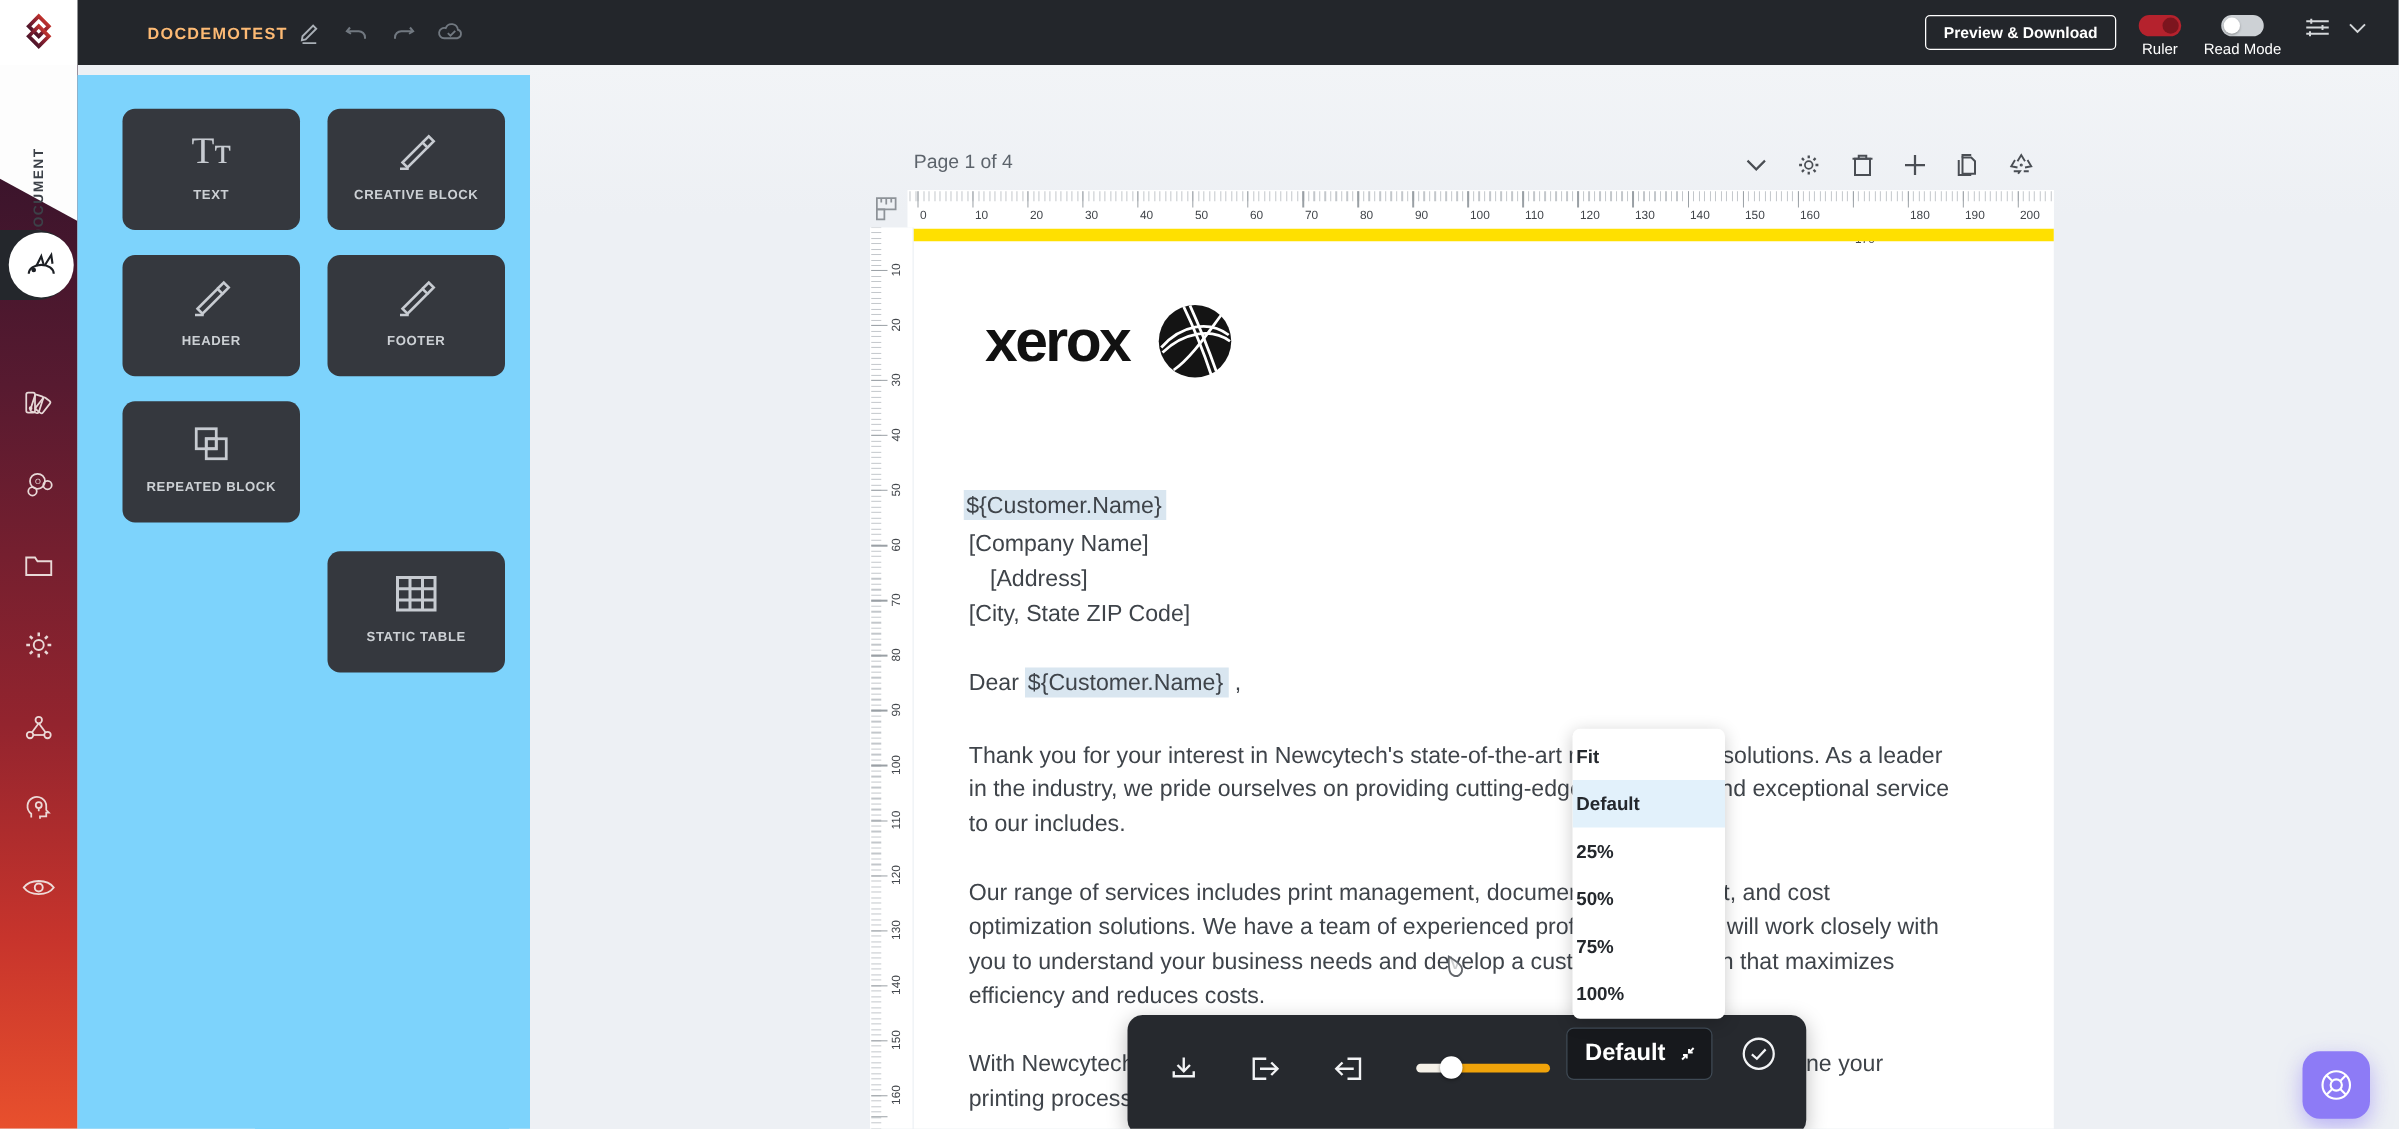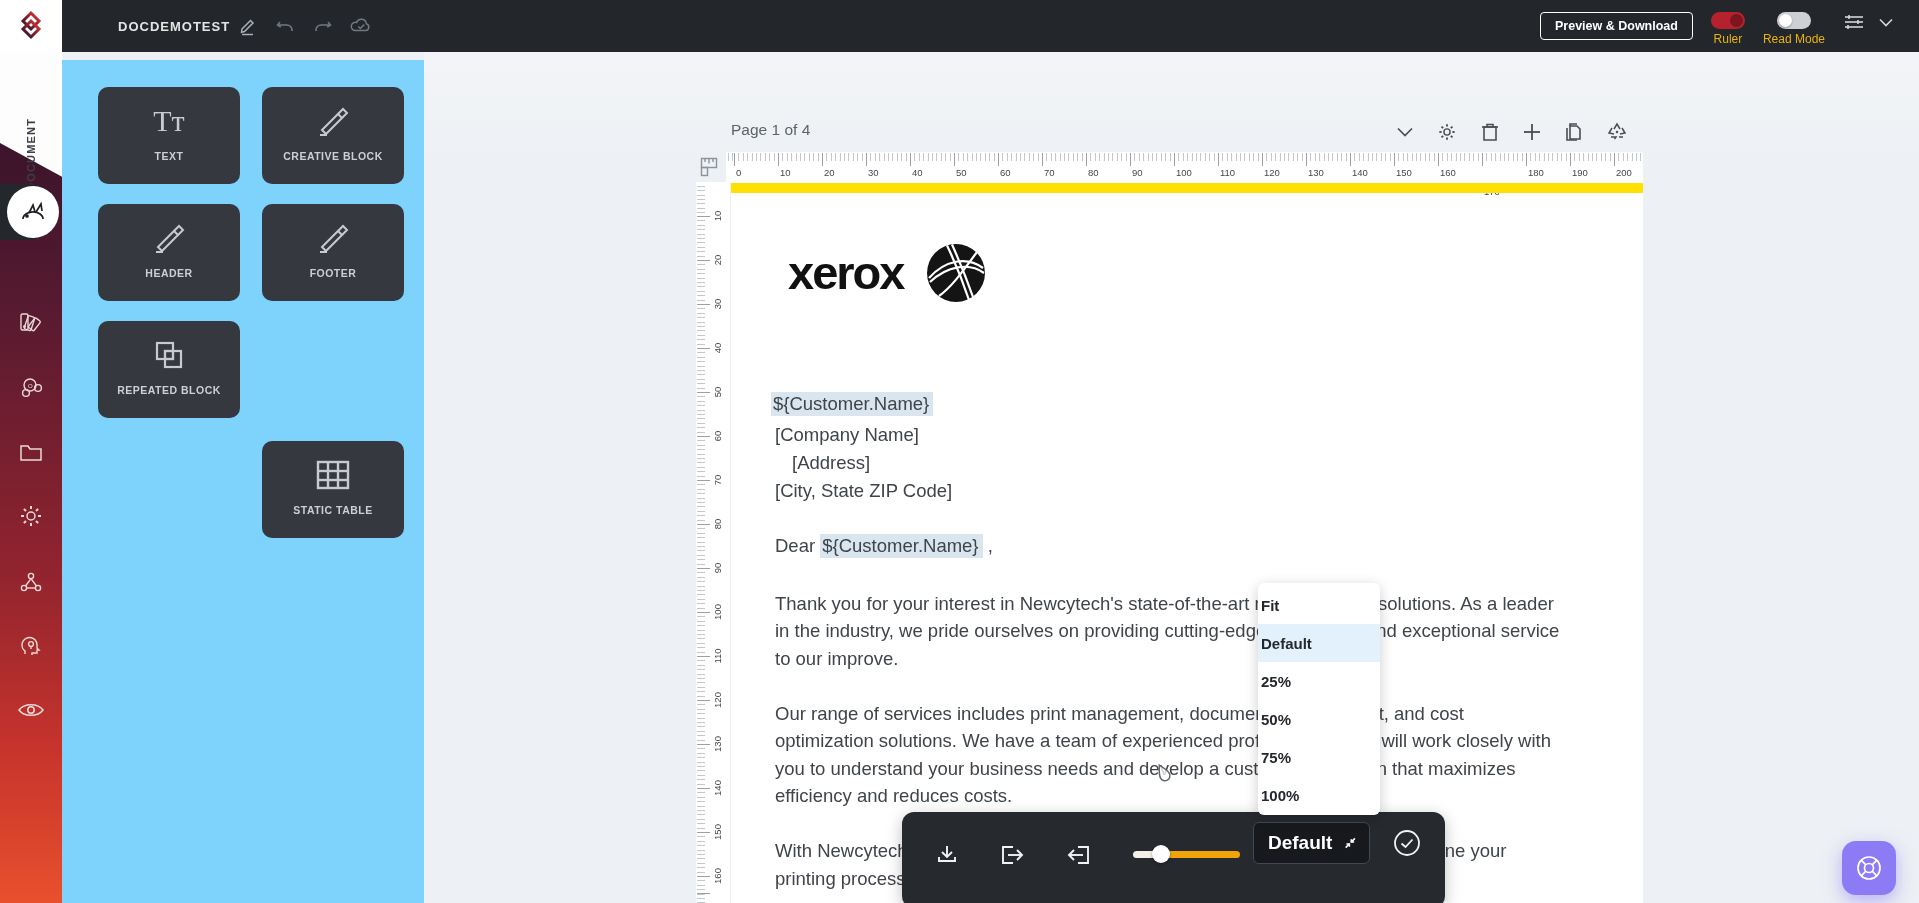--- a/index.html
+++ b/index.html
@@ -3,32 +3,32 @@
 <meta charset="utf-8">
 <style>
   * { margin:0; padding:0; box-sizing:border-box; }
   html,body { width:1919px; height:903px; }
   body { font-family:"Liberation Sans", sans-serif; position:relative; overflow:hidden; background:#edf0f4; }
   #app { position:absolute; inset:0; width:1919px; height:903px; overflow:hidden; }
 
   
   .topbar { position:absolute; left:0; top:0; width:1919px; height:52px; background:#23262b; }
   .logo-box { position:absolute; left:0; top:0; width:62px; height:52px; background:#fff; display:flex; align-items:center; justify-content:center; }
-  .doc-title { position:absolute; left:118px; top:0; height:52px; display:flex; align-items:center; color:#e5e5e5; font-size:13px; font-weight:700; letter-spacing:1px; }
+  .doc-title { position:absolute; left:118px; top:0; height:52px; display:flex; align-items:center; color:#fdba74; font-size:13px; font-weight:700; letter-spacing:1px; }
   .tb-icons { position:absolute; left:236px; top:0; height:52px; display:flex; align-items:center; gap:16px; }
   .tb-icon { width:22px; height:22px; display:flex; align-items:center; justify-content:center; }
   .topbar-right { position:absolute; right:22px; top:0; height:52px; display:flex; align-items:center; gap:18px; }
   .preview-btn { border:1.5px solid #fff; border-radius:4px; color:#fff; font-size:12.5px; font-weight:600; padding:6px 14px; background:transparent; cursor:pointer; white-space:nowrap; }
   .toggle-wrap { display:flex; flex-direction:column; align-items:center; gap:3px; margin-top:6px; }
   .pill { width:34px; height:17px; border-radius:9px; position:relative; }
   .pill-on { background:#b5222d; }
   .pill-on .knob { position:absolute; right:2px; top:2px; width:13px; height:13px; border-radius:50%; background:#7c151e; }
   .pill-off { background:#cdd1d5; }
   .pill-off .knob { position:absolute; left:2px; top:2px; width:13px; height:13px; border-radius:50%; background:#fff; box-shadow:0 1px 2px rgba(0,0,0,.3); }
-  .toggle-label { color:#eab308; font-size:12px; white-space:nowrap; }
+  .toggle-label { color:#ffffff; font-size:12px; white-space:nowrap; }
 
   
   .rail { position:absolute; left:0; top:52px; width:62px; height:851px;
           background:linear-gradient(180deg,#2c1129 0%,#571a30 30%,#93242e 62%,#c7342c 82%,#e8502d 100%); }
   .rail-wedge { position:absolute; left:0; top:0; width:62px; height:130px; background:#fdfdfd;
                 clip-path:polygon(0 0,100% 0,100% 96%,0 70%); }
   .rail-section-label { position:absolute; left:0; top:62px; width:62px; height:80px; display:flex; align-items:center; justify-content:center;
                         writing-mode:vertical-rl; transform:rotate(180deg); color:#3c4148; font-size:11px; font-weight:600; letter-spacing:1.2px; }
   .rail-notch { position:absolute; left:0; top:132px; width:58px; height:56px; background:#24272c; border-radius:0 28px 28px 0; }
   .rail-active-circle { position:absolute; left:7px; top:134px; width:52px; height:52px; border-radius:50%; background:#fff; display:flex; align-items:center; justify-content:center; }
@@ -456,21 +456,21 @@
   </div>
   <div class="letter-line" style="left:775px;top:424px">[Company Name]</div>
   <div class="letter-line" style="left:792px;top:452px">[Address]</div>
   <div class="letter-line" style="left:775px;top:480px">[City, State ZIP Code]</div>
   <div class="letter-line" style="left:775px;top:535px">
     <span>Dear </span><span class="hl">${Customer.Name}</span><span> ,</span>
   </div>
 
   <div class="letter-line" style="left:775px;top:593px">Thank you for your interest in Newcytech's state-of-the-art managed print solutions. As a leader</div>
   <div class="letter-line" style="left:775px;top:620px">in the industry, we pride ourselves on providing cutting-edge technology and exceptional service</div>
-  <div class="letter-line" style="left:775px;top:648px">to our improve.</div>
+  <div class="letter-line" style="left:775px;top:648px">to our includes.</div>
 
   <div class="letter-line" style="left:775px;top:703px">Our range of services includes print management, document management, and cost</div>
   <div class="letter-line" style="left:775px;top:730px">optimization solutions. We have a team of experienced professionals who will work closely with</div>
   <div class="letter-line" style="left:775px;top:758px">you to understand your business needs and develop a customized solution that maximizes</div>
   <div class="letter-line" style="left:775px;top:785px">efficiency and reduces costs.</div>
 
   <div class="letter-line" style="left:775px;top:840px">With Newcytech's comprehensive printing solutions and services, you will streamline your</div>
   <div class="letter-line" style="left:775px;top:868px">printing processes and improve your overall productivity.</div>
 
   <div class="pin-cursor">

